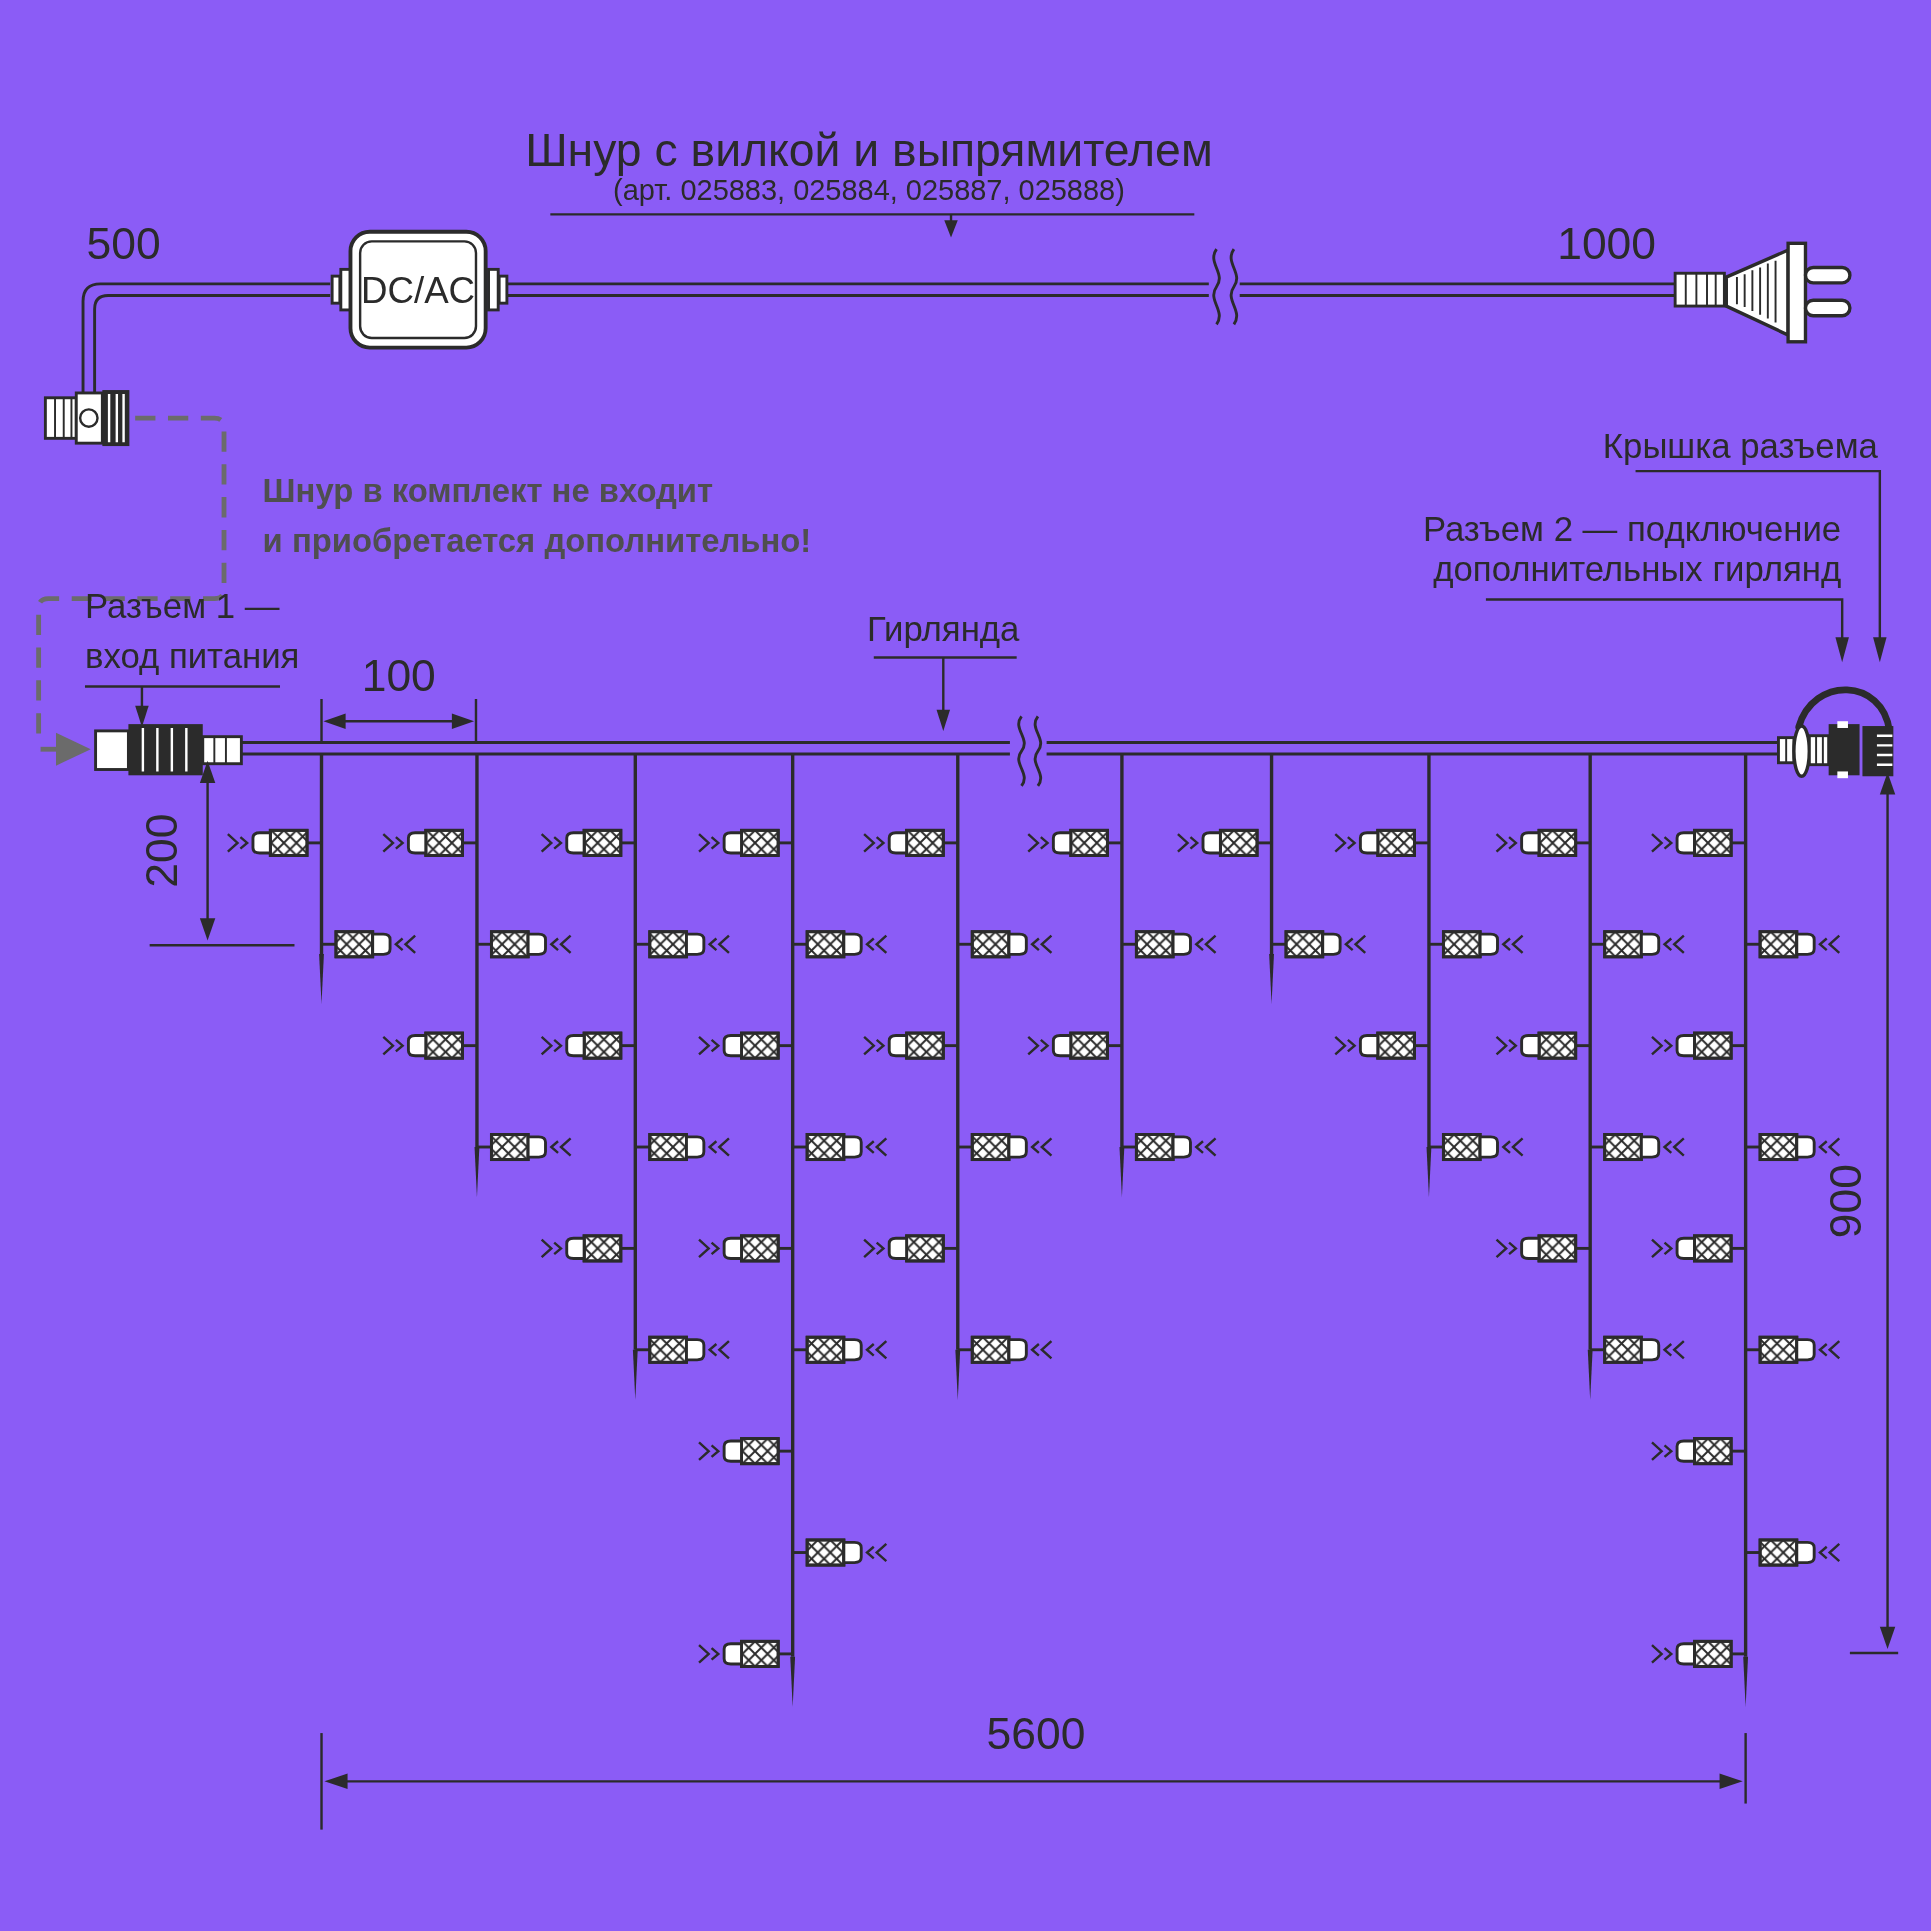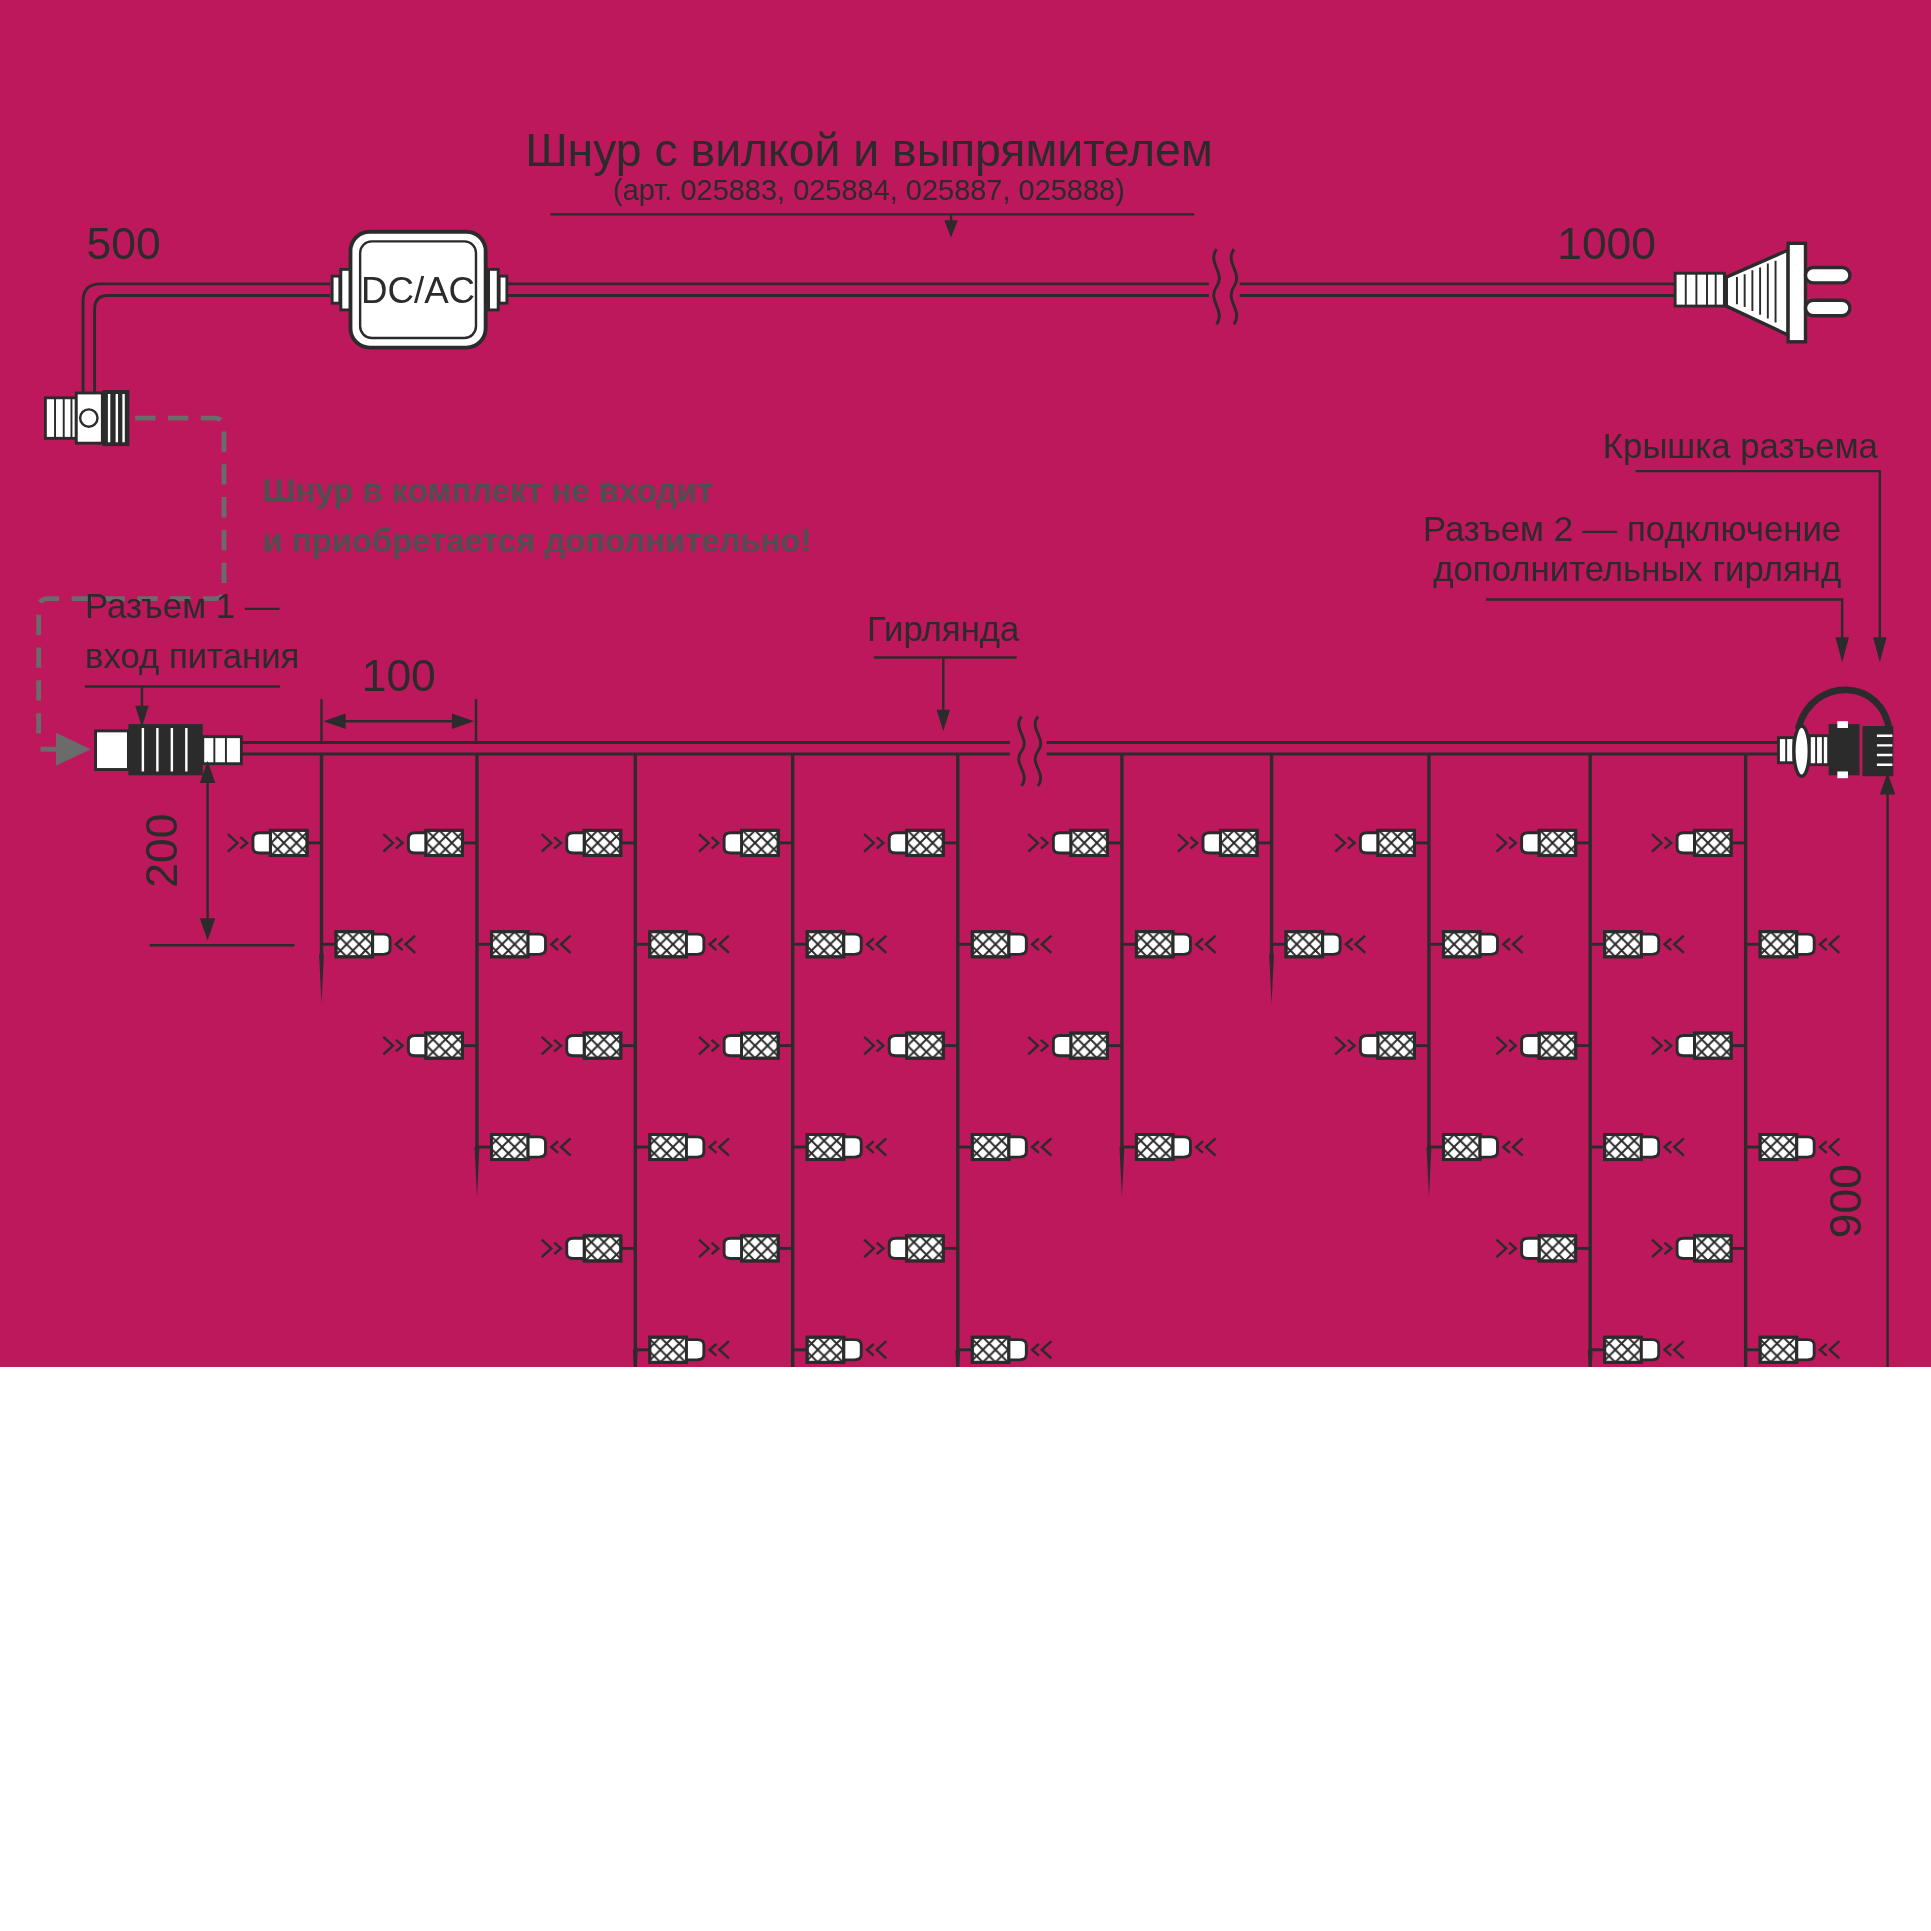--- a/index.html
+++ b/index.html
@@ -1,16 +1,16 @@
 <!DOCTYPE html>
 <html><head>
 <meta charset="utf-8">
 <style>
   html,body{margin:0;padding:0;background:#ffffff;}
-  .stage{width:1931px;height:1367px;position:relative;background:#be185d;}
+  .stage{width:1931px;height:1931px;position:relative;background:#8b5cf6;}
   svg{display:block;}
   text{font-family:"Liberation Sans","DejaVu Sans",sans-serif;fill:#2b2b2b;}
   .t-title{font-size:48px;}
   .t-sub{font-size:30px;}
   .t-big{font-size:46px;}
   .t-dim{font-size:46px;}
   .t-label{font-size:36px;}
   .t-note{font-size:34px;font-weight:bold;fill:#4f4f4f;}
   .t-box{font-size:38px;}
   .s2{stroke:#2b2b2b;stroke-width:2;fill:none;}

